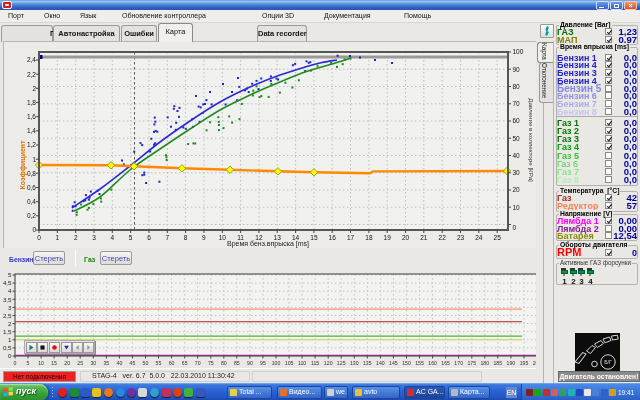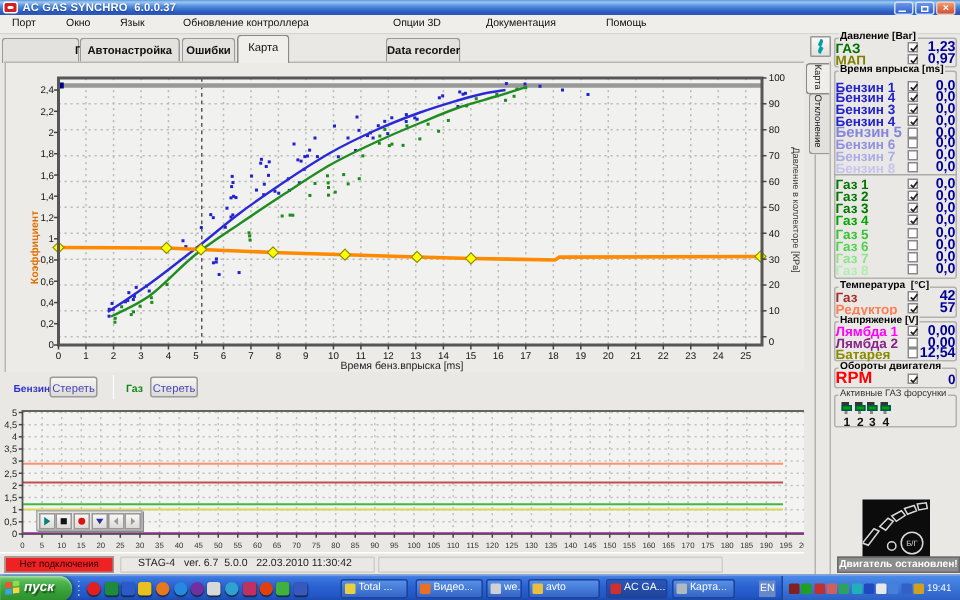--- a/index.html
+++ b/index.html
@@ -3,21 +3,20 @@
 *{margin:0;padding:0;box-sizing:border-box;}
 body{width:640px;height:400px;overflow:hidden;font-family:"Liberation Sans",sans-serif;}
 #root{position:relative;width:640px;height:400px;background:#e9e8e5;overflow:hidden;}
 .abs{position:absolute;}
 </style></head><body>
 <div id="root">
 <div class="abs" style="left:0;top:0;width:640px;height:10px;background:linear-gradient(180deg,#5a96dc 0%,#9cc6f0 14%,#5a94e0 38%,#3b72cc 62%,#2c5abe 82%,#2b57b8 100%);">
 <div class="abs" style="left:2px;top:1px;width:10px;height:8px;background:#d02020;border-radius:2px;border:1px solid #fff;">
         <div class="abs" style="left:2px;top:2px;width:4px;height:2px;background:#fff;border-radius:1px;"></div>
       </div>
-<div class="abs" style="left:15px;top:0px;font-size:7.5px;font-weight:bold;color:#fff;line-height:10px;text-shadow:0 1px 1px #1a3a8a;white-space:nowrap;letter-spacing:0.1px;">AC GAS SYNCHRO&nbsp;&nbsp;6.0.0.37</div>
 <div class="abs" style="left:596px;top:1px;width:13px;height:9px;background:linear-gradient(180deg,#6f97e8,#2f5fd0);border:1px solid #cfe0f8;border-radius:2px;">
         <div class="abs" style="left:2px;top:4.5px;width:5px;height:1.8px;background:#fff;"></div>
       </div>
 <div class="abs" style="left:610px;top:1px;width:13px;height:9px;background:linear-gradient(180deg,#6f97e8,#2f5fd0);border:1px solid #cfe0f8;border-radius:2px;">
         <div class="abs" style="left:2.5px;top:1.5px;width:5px;height:4px;border:1px solid #fff;"></div>
       </div>
 <div class="abs" style="left:624px;top:1px;width:13px;height:9px;background:linear-gradient(180deg,#f09a70,#d4502c);border:1px solid #f4cab4;border-radius:2px;">
         <div class="abs" style="left:0;top:0;width:11px;height:7px;color:#fff;font-size:7px;font-weight:bold;line-height:8px;text-align:center;">×</div>
       </div>
 </div>
@@ -636,21 +635,21 @@
       <svg style="display:block" width="7" height="7" viewBox="0 0 7 7">
         <path d="M1.2,3.2 L2.8,4.8 L5.6,1.2" stroke="#222" stroke-width="1.2" fill="none"></path>
       </svg>
     </div>
     <div style="position:absolute;left:600px;top:143px;width:37px;height:8px;font-size:9.5px;font-weight:bold;color:#000099;line-height:8px;text-align:right;">0,0</div>
 <div style="position:absolute;left:557px;top:152px;width:46px;height:8px;font-size:9px;font-weight:bold;color:#35c435;line-height:8px;white-space:nowrap;">Газ 5</div>
     <div style="position:absolute;left:605px;top:152px;width:7px;height:7px;background:#fff;border:1px solid #888;box-sizing:border-box;">
       <svg style="display:block" width="7" height="7" viewBox="0 0 7 7"></svg>
     </div>
     <div style="position:absolute;left:600px;top:152px;width:37px;height:8px;font-size:9.5px;font-weight:bold;color:#000099;line-height:8px;text-align:right;">0,0</div>
-<div style="position:absolute;left:557px;top:160px;width:46px;height:8px;font-size:9px;font-weight:bold;color:#4ed44e;line-height:8px;white-space:nowrap;">Газ 6</div>
+<div style="position:absolute;left:557px;top:160px;width:46px;height:8px;font-size:9px;font-weight:normal;color:#4ed44e;line-height:8px;white-space:nowrap;">Газ 6</div>
     <div style="position:absolute;left:605px;top:160px;width:7px;height:7px;background:#fff;border:1px solid #888;box-sizing:border-box;">
       <svg style="display:block" width="7" height="7" viewBox="0 0 7 7"></svg>
     </div>
     <div style="position:absolute;left:600px;top:160px;width:37px;height:8px;font-size:9.5px;font-weight:bold;color:#000099;line-height:8px;text-align:right;">0,0</div>
 <div style="position:absolute;left:557px;top:168px;width:46px;height:8px;font-size:9px;font-weight:bold;color:#8ce48c;line-height:8px;white-space:nowrap;">Газ 7</div>
     <div style="position:absolute;left:605px;top:168px;width:7px;height:7px;background:#fff;border:1px solid #888;box-sizing:border-box;">
       <svg style="display:block" width="7" height="7" viewBox="0 0 7 7"></svg>
     </div>
     <div style="position:absolute;left:600px;top:168px;width:37px;height:8px;font-size:9.5px;font-weight:bold;color:#000099;line-height:8px;text-align:right;">0,0</div>
 <div style="position:absolute;left:557px;top:176px;width:46px;height:8px;font-size:9px;font-weight:bold;color:#b0eeb0;line-height:8px;white-space:nowrap;">Газ 8</div>

